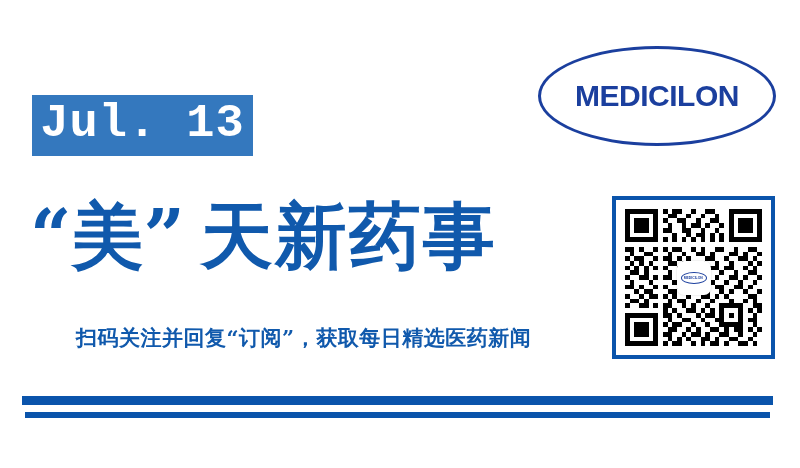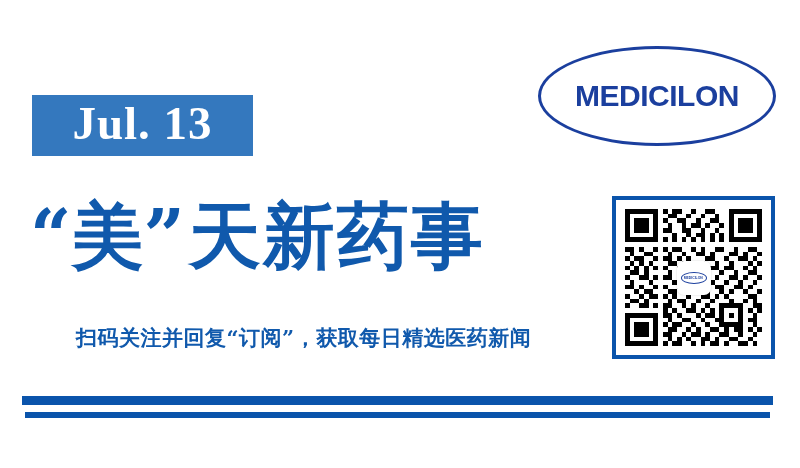--- a/index.html
+++ b/index.html
@@ -25,21 +25,21 @@
     top: 95px;
     width: 221px;
     height: 61px;
     background: #3478be;
     display: flex;
     align-items: center;
     justify-content: center;
   }
   .date-badge-label {
     color: #ffffff;
-    font-family: Liberation Serif, serif;
+    font-family: Liberation Mono, monospace;
     font-weight: bold;
     font-size: 47px;
     line-height: 1;
     letter-spacing: 1px;
     white-space: nowrap;
     transform: translateY(-2px);
   }
 
   
   .brand-logo {
@@ -85,21 +85,21 @@
     font-family: "DejaVu Serif", "Liberation Serif", serif;
     font-weight: bold;
     font-size: 72px;
     line-height: 1;
     white-space: nowrap;
   }
   .headline-quoted {
     letter-spacing: 0px;
   }
   .headline-rest {
-    margin-left: 4px;
+    margin-left: 16px;
     letter-spacing: 2px;
   }
 
   
   .subtitle {
     position: absolute;
     left: 32px;
     top: 325px;
     color: #1059ac;
     font-family: "DejaVu Serif", "Liberation Serif", serif;

